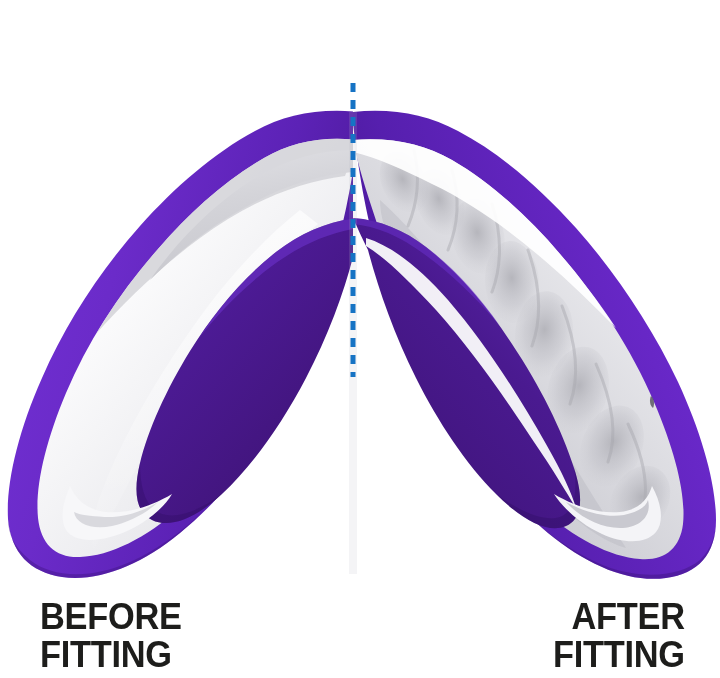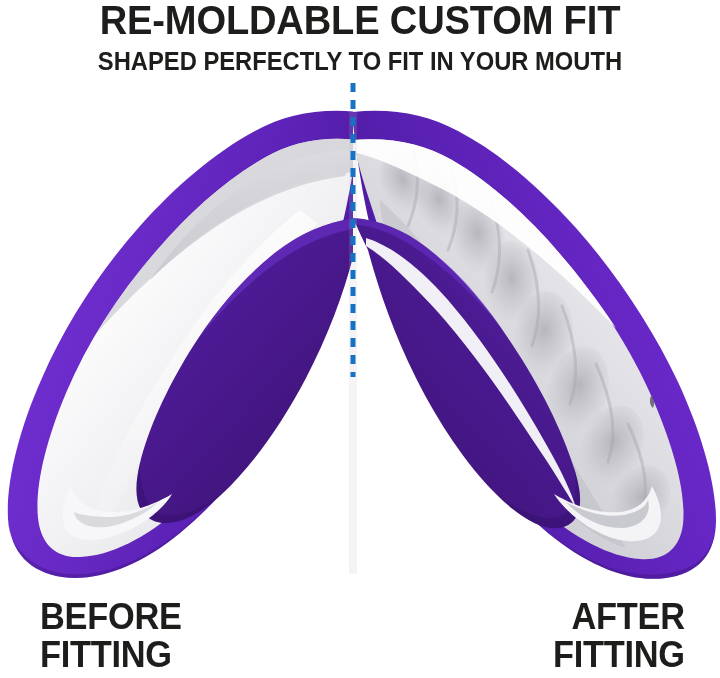--- a/index.html
+++ b/index.html
@@ -103,24 +103,20 @@
     height: 678px;
     z-index: 4;
     pointer-events: none;
   }
 </style>
 </head>
 <body style="background: rgb(255, 255, 255);">
 
 <div id="infographic">
 
-  <div class="headline-block">
-    <h1 class="headline" style="color: rgb(29, 29, 27);">RE-MOLDABLE CUSTOM FIT</h1>
-    <h2 class="subheadline" style="color: rgb(29, 29, 27);">SHAPED PERFECTLY TO FIT IN YOUR MOUTH</h2>
-  </div>
 
   <svg class="illustration" viewBox="0 0 720 678" xmlns="http://www.w3.org/2000/svg">
     <defs>
 
       <linearGradient id="gRimLeft" x1="0" y1="0" x2="1" y2="0.4">
         <stop offset="0%" stop-color="#7331d8"></stop>
         <stop offset="38%" stop-color="#6b2bc9"></stop>
         <stop offset="72%" stop-color="#5c22b6"></stop>
         <stop offset="100%" stop-color="#4d1a9c"></stop>
       </linearGradient>

